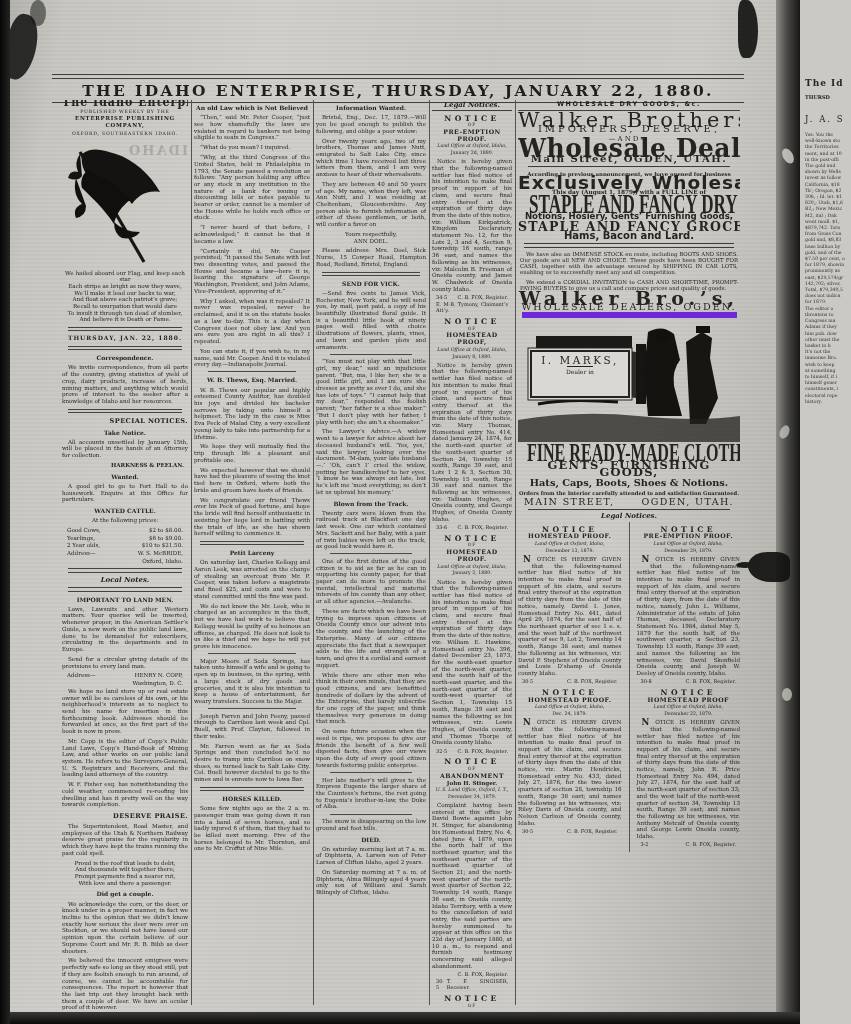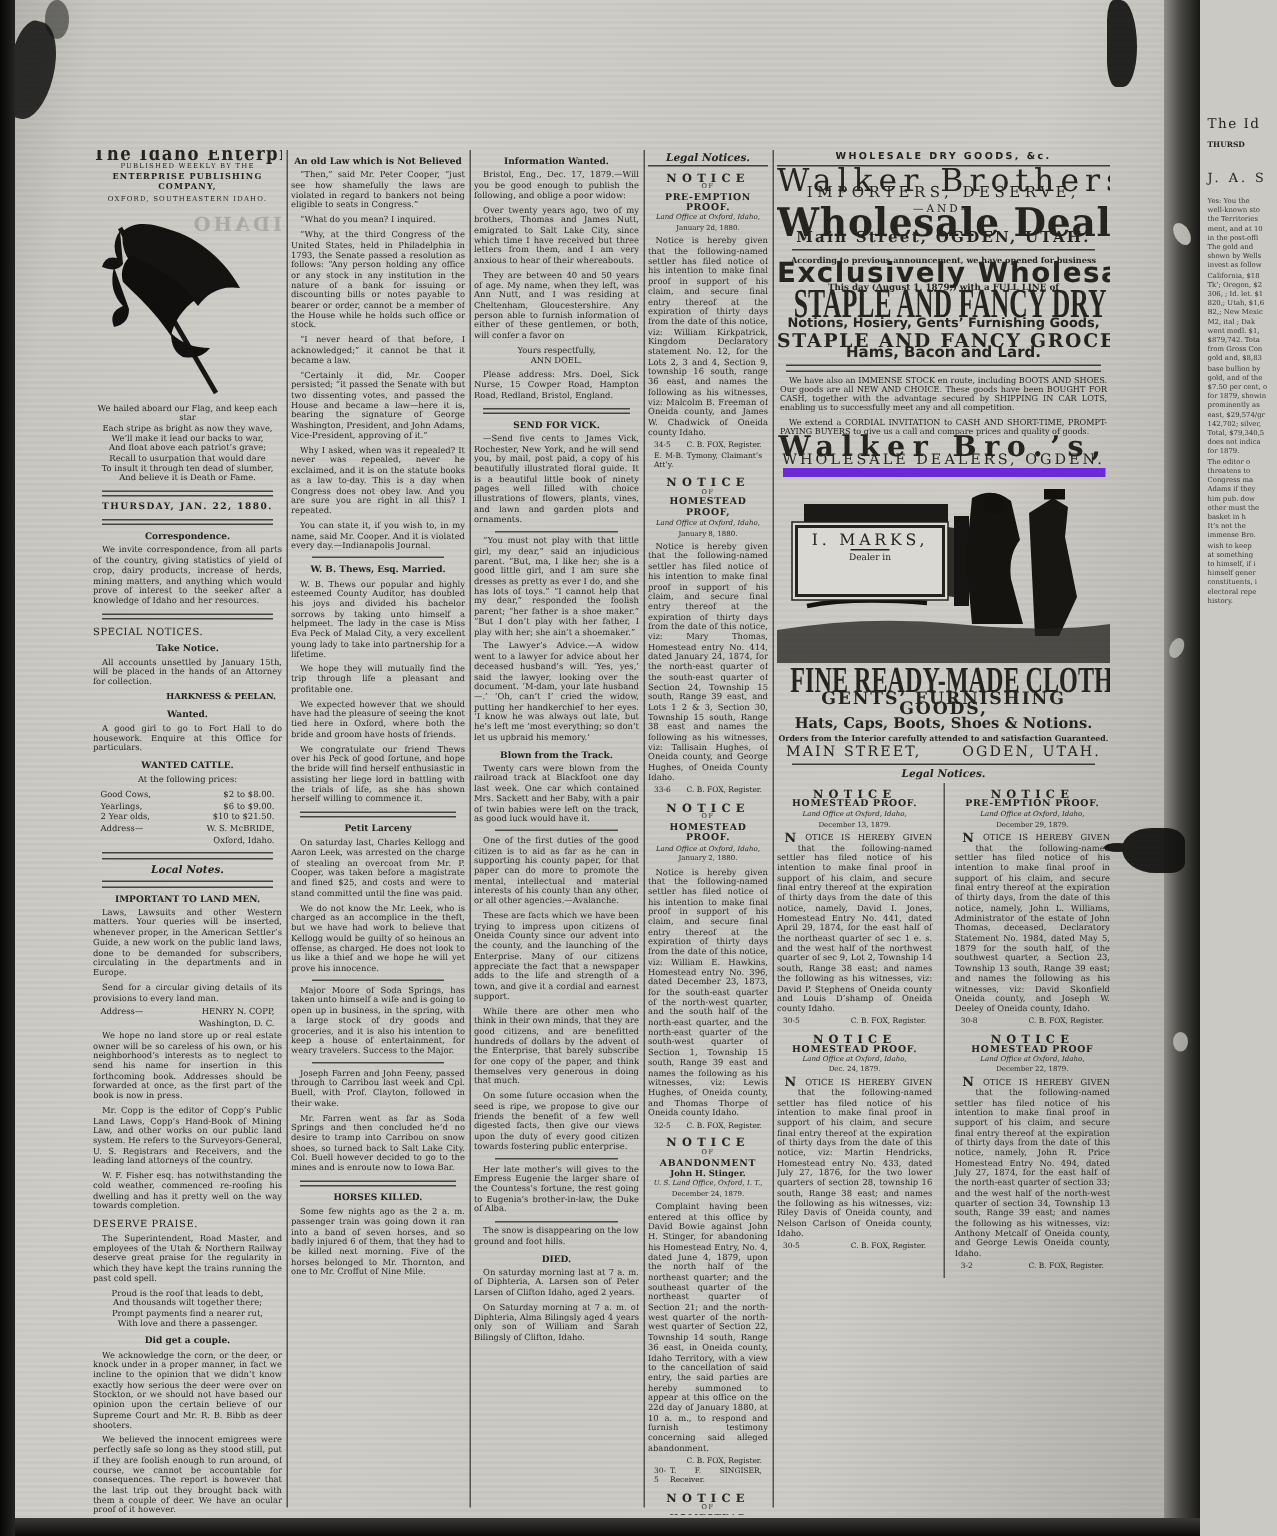--- a/index.html
+++ b/index.html
@@ -8,21 +8,21 @@
   .paper{position:absolute;left:10px;top:0;width:766px;height:1016px;
          background:linear-gradient(100deg,#b3b2ad 0%,#c7c6c1 6%,#d0cfca 28%,#c9c8c3 52%,#cccbc6 74%,#b2b1ac 98%);}
   .paper::after{content:"";position:absolute;inset:0;pointer-events:none;
          background:repeating-linear-gradient(0deg,rgba(0,0,0,.02) 0 2px,rgba(255,255,255,.02) 2px 4px);}
   .leftband{position:absolute;left:0;top:0;width:10px;height:1024px;background:linear-gradient(90deg,#060606,#242422);}
   .bottomband{position:absolute;left:0;top:1012px;width:800px;height:12px;background:linear-gradient(0deg,#0a0a09,#3a3937);}
   .gutter{position:absolute;left:776px;top:0;width:24px;height:1024px;
           background:linear-gradient(90deg,#8d8c87,#4a4945 45%,#171715);}
   .sliver{position:absolute;left:800px;top:0;width:51px;height:1024px;background:#cac9c4;overflow:hidden;}
   .sliver .in{padding:78px 2px 0 5px;}
-  .sliver .mh{font-weight:normal;font-size:9px;letter-spacing:1px;white-space:nowrap;}
+  .sliver .mh{font-weight:bold;font-size:9px;letter-spacing:1px;white-space:nowrap;}
   .sliver .th{font-size:5px;font-weight:bold;margin:6px 0 14px;white-space:nowrap;}
   .sliver .jas{font-weight:normal;font-size:8.5px;letter-spacing:2px;margin:10px 0 8px;white-space:nowrap;}
   .sliver .ln{font-size:4.6px;line-height:6.2px;white-space:nowrap;color:#33312c;}
   .smudge{position:absolute;background:#111110;}
   .sm1{left:6px;top:14px;width:30px;height:66px;border-radius:40% 60% 55% 45%;transform:rotate(14deg);opacity:.85;}
   .sm2{left:30px;top:0;width:16px;height:26px;border-radius:50%;opacity:.5;}
   .sm3{left:738px;top:0px;width:20px;height:58px;border-radius:30% 70% 60% 40%;opacity:.9;}
   .sm4{left:748px;top:552px;width:42px;height:30px;border-radius:60% 40% 30% 70%;opacity:.92;}
   .sm4::after{content:"";position:absolute;left:-12px;top:10px;width:18px;height:6px;background:#111;border-radius:50%;}
   .sm5{left:783px;top:148px;width:10px;height:16px;background:#d6d5d0;border-radius:50%;transform:rotate(-30deg);opacity:.8;}
@@ -38,21 +38,21 @@
   .vr{position:absolute;top:100px;height:905px;width:0;border-left:.9px solid #55534e;}
   .c1{left:62px;width:126px;}
   .c2{left:194px;width:116px;}
   .c3{left:316px;width:110px;}
   .c4{left:432px;width:80px;}
   .c5{left:518px;width:222px;}
 
   .col,.notice{font-size:5.6px;line-height:6.7px;text-align:justify;}
   .c4{font-size:4.8px;line-height:5.6px;}
   p.p{margin:0 0 3.2px;text-indent:6px;}
-  .h1{font-size:6.6px;font-weight:normal;text-align:left;margin:5px 0 3px;letter-spacing:.4px;text-indent:0;}
+  .h1{font-size:6.6px;font-weight:bold;text-align:right;margin:5px 0 3px;letter-spacing:.4px;text-indent:0;}
   .h2{font-size:6px;font-weight:bold;text-align:center;margin:5px 0 2.5px;}
   .hi{font-style:italic;font-weight:bold;text-align:center;font-size:7px;margin:2px 0 2px;}
   .pc{text-align:center;white-space:pre-line;margin:0 0 3px;}
   .pr{text-align:right;font-weight:bold;margin:0 0 3px;padding-right:4px;}
   .dateline{text-align:center;font-weight:bold;font-size:6px;letter-spacing:1px;margin:3px 0;}
   .rule{border-top:.9px solid #4a4944;margin:3.5px 14px;}
   .xrule{border-top:1.4px solid #44433e;border-bottom:.7px solid #44433e;height:2.2px;margin:4px 6px;}
   .row{display:flex;justify-content:space-between;padding:0 5px;margin-bottom:1px;}
 
   .notice{margin-bottom:4px;}
@@ -112,20 +112,25 @@
   .adrule{border-top:1px solid #3c3b36;margin:3px 10px;}
   .adxrule{border-top:1.6px solid #3c3b36;border-bottom:.8px solid #3c3b36;height:2.4px;margin:3px 6px;}
   .colblur{filter:blur(.18px);}
 </style>
 </head>
 <body>
 
 <div class="page">
   <div class="paper"></div>
 
+  <div class="mastwrap">
+    <div class="drule"></div>
+    <div class="masthead">THE IDAHO ENTERPRISE, THURSDAY, JANUARY 22, 1880.</div>
+    <div class="srule"></div>
+  </div>
 
   <div class="vr" style="left:191px"></div>
   <div class="vr" style="left:313px"></div>
   <div class="vr" style="left:429px"></div>
   <div class="vr" style="left:515px"></div>
 
   <div class="col c1 colblur" id="col1">
     <div class="nameplate">
       <div class="np-title">The Idaho Enterprise</div>
       <div class="np-sub">PUBLISHED WEEKLY BY THE</div>

